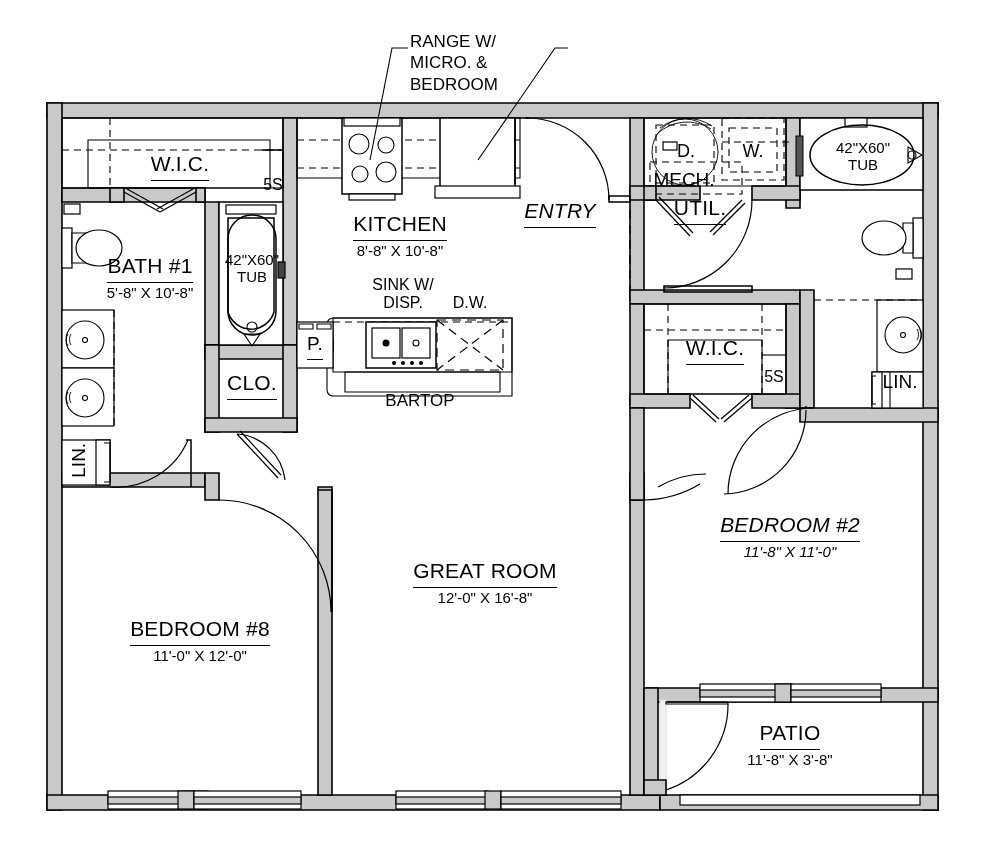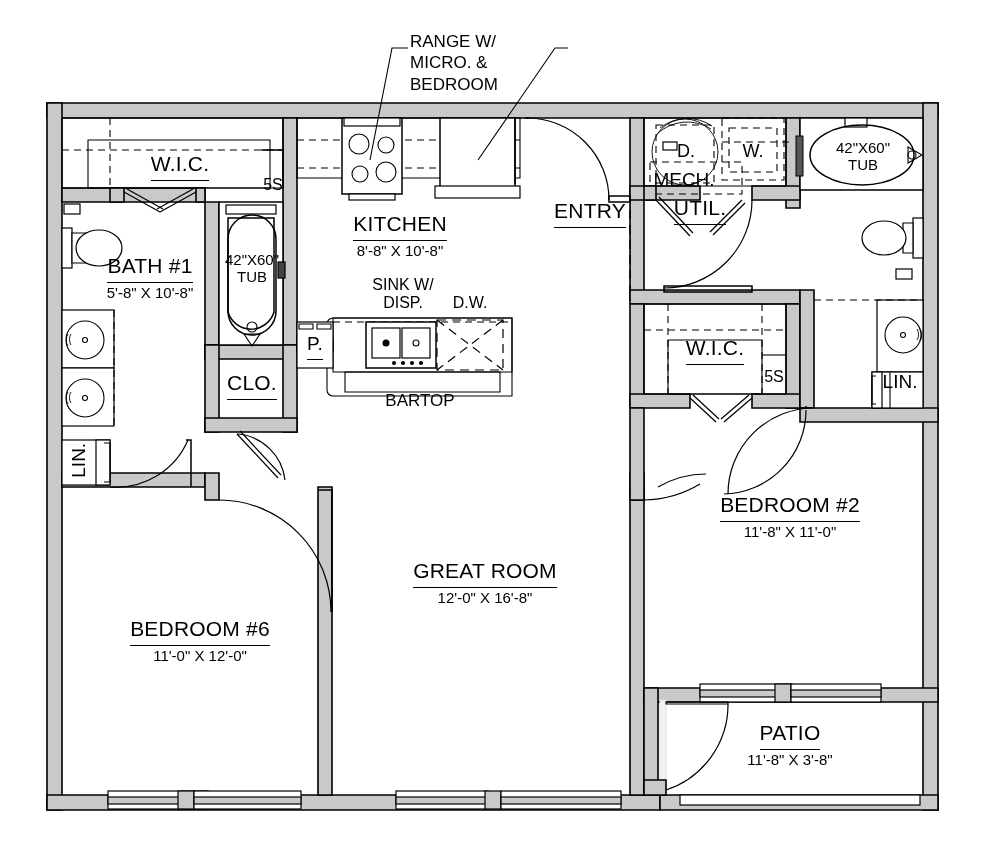--- a/index.html
+++ b/index.html
@@ -340,44 +340,44 @@
 <div class="lbl" style="left:40px; top:255px; width:220px;">
   <span class="rm-name">BATH #1</span>
   <div class="rm-dim">5'-8" X 10'-8"</div>
 </div>
 
 <div class="lbl" style="left:305px; top:213px; width:190px;">
   <span class="rm-name">KITCHEN</span>
   <div class="rm-dim">8'-8" X 10'-8"</div>
 </div>
 
-<div class="lbl" style="left:500px; top:200px; width:180px;">
+<div class="lbl" style="left:470px; top:200px; width:180px;font-style:italic;">
   <span class="rm-name">ENTRY</span>
 </div>
 
 <div class="lbl" style="left:645px; top:197px; width:110px;">
   <span class="rm-name">UTIL.</span>
 </div>
 
 
 <div class="lbl" style="left:645px; top:337px; width:140px;">
   <span class="rm-name">W.I.C.</span>
 </div>
 
 <div class="lbl" style="left:370px; top:560px; width:230px;">
   <span class="rm-name">GREAT ROOM</span>
   <div class="rm-dim">12'-0" X 16'-8"</div>
 </div>
 
 <div class="lbl" style="left:85px; top:618px; width:230px;">
-  <span class="rm-name">BEDROOM #6</span>
+  <span class="rm-name">BEDROOM #8</span>
   <div class="rm-dim">11'-0" X 12'-0"</div>
 </div>
 
-<div class="lbl" style="left:680px; top:494px; width:220px;">
+<div class="lbl" style="left:680px; top:514px; width:220px;font-style:italic;">
   <span class="rm-name">BEDROOM #2</span>
   <div class="rm-dim">11'-8" X 11'-0"</div>
 </div>
 
 <div class="lbl" style="left:690px; top:722px; width:200px;">
   <span class="rm-name">PATIO</span>
   <div class="rm-dim">11'-8" X 3'-8"</div>
 </div>
 
 <div class="lbl small" style="left:212px; top:252px; width:80px;">

